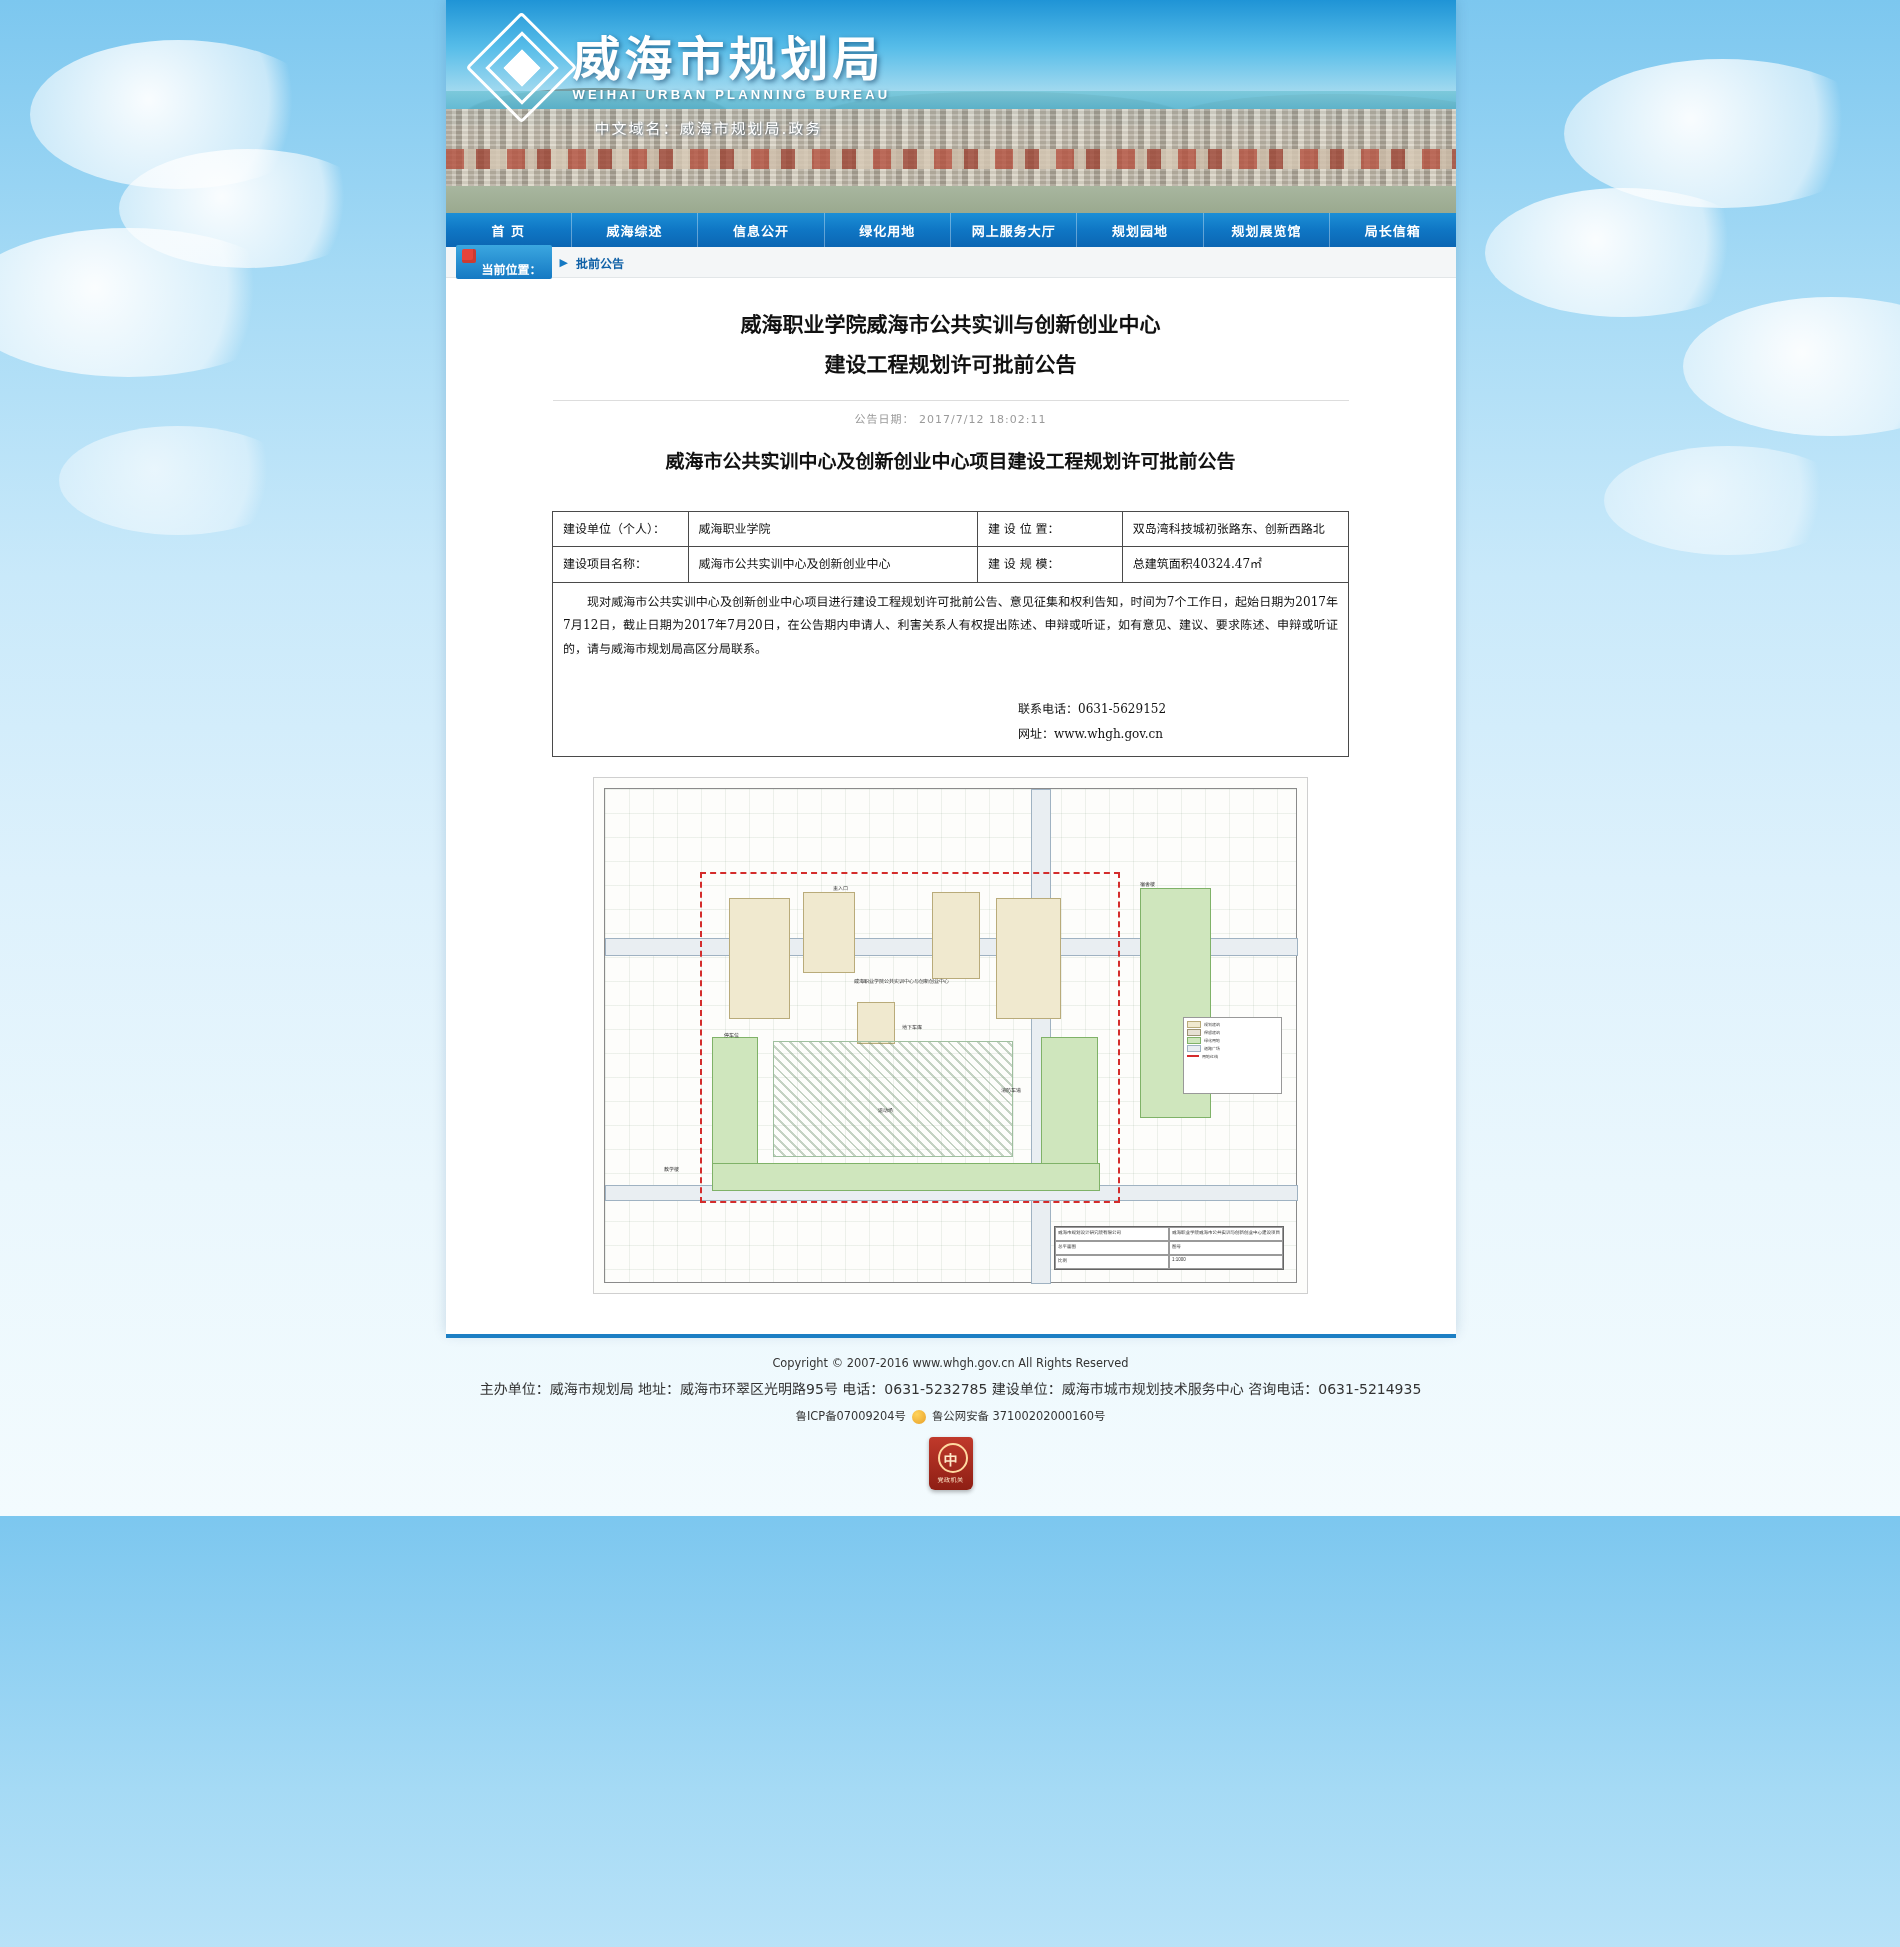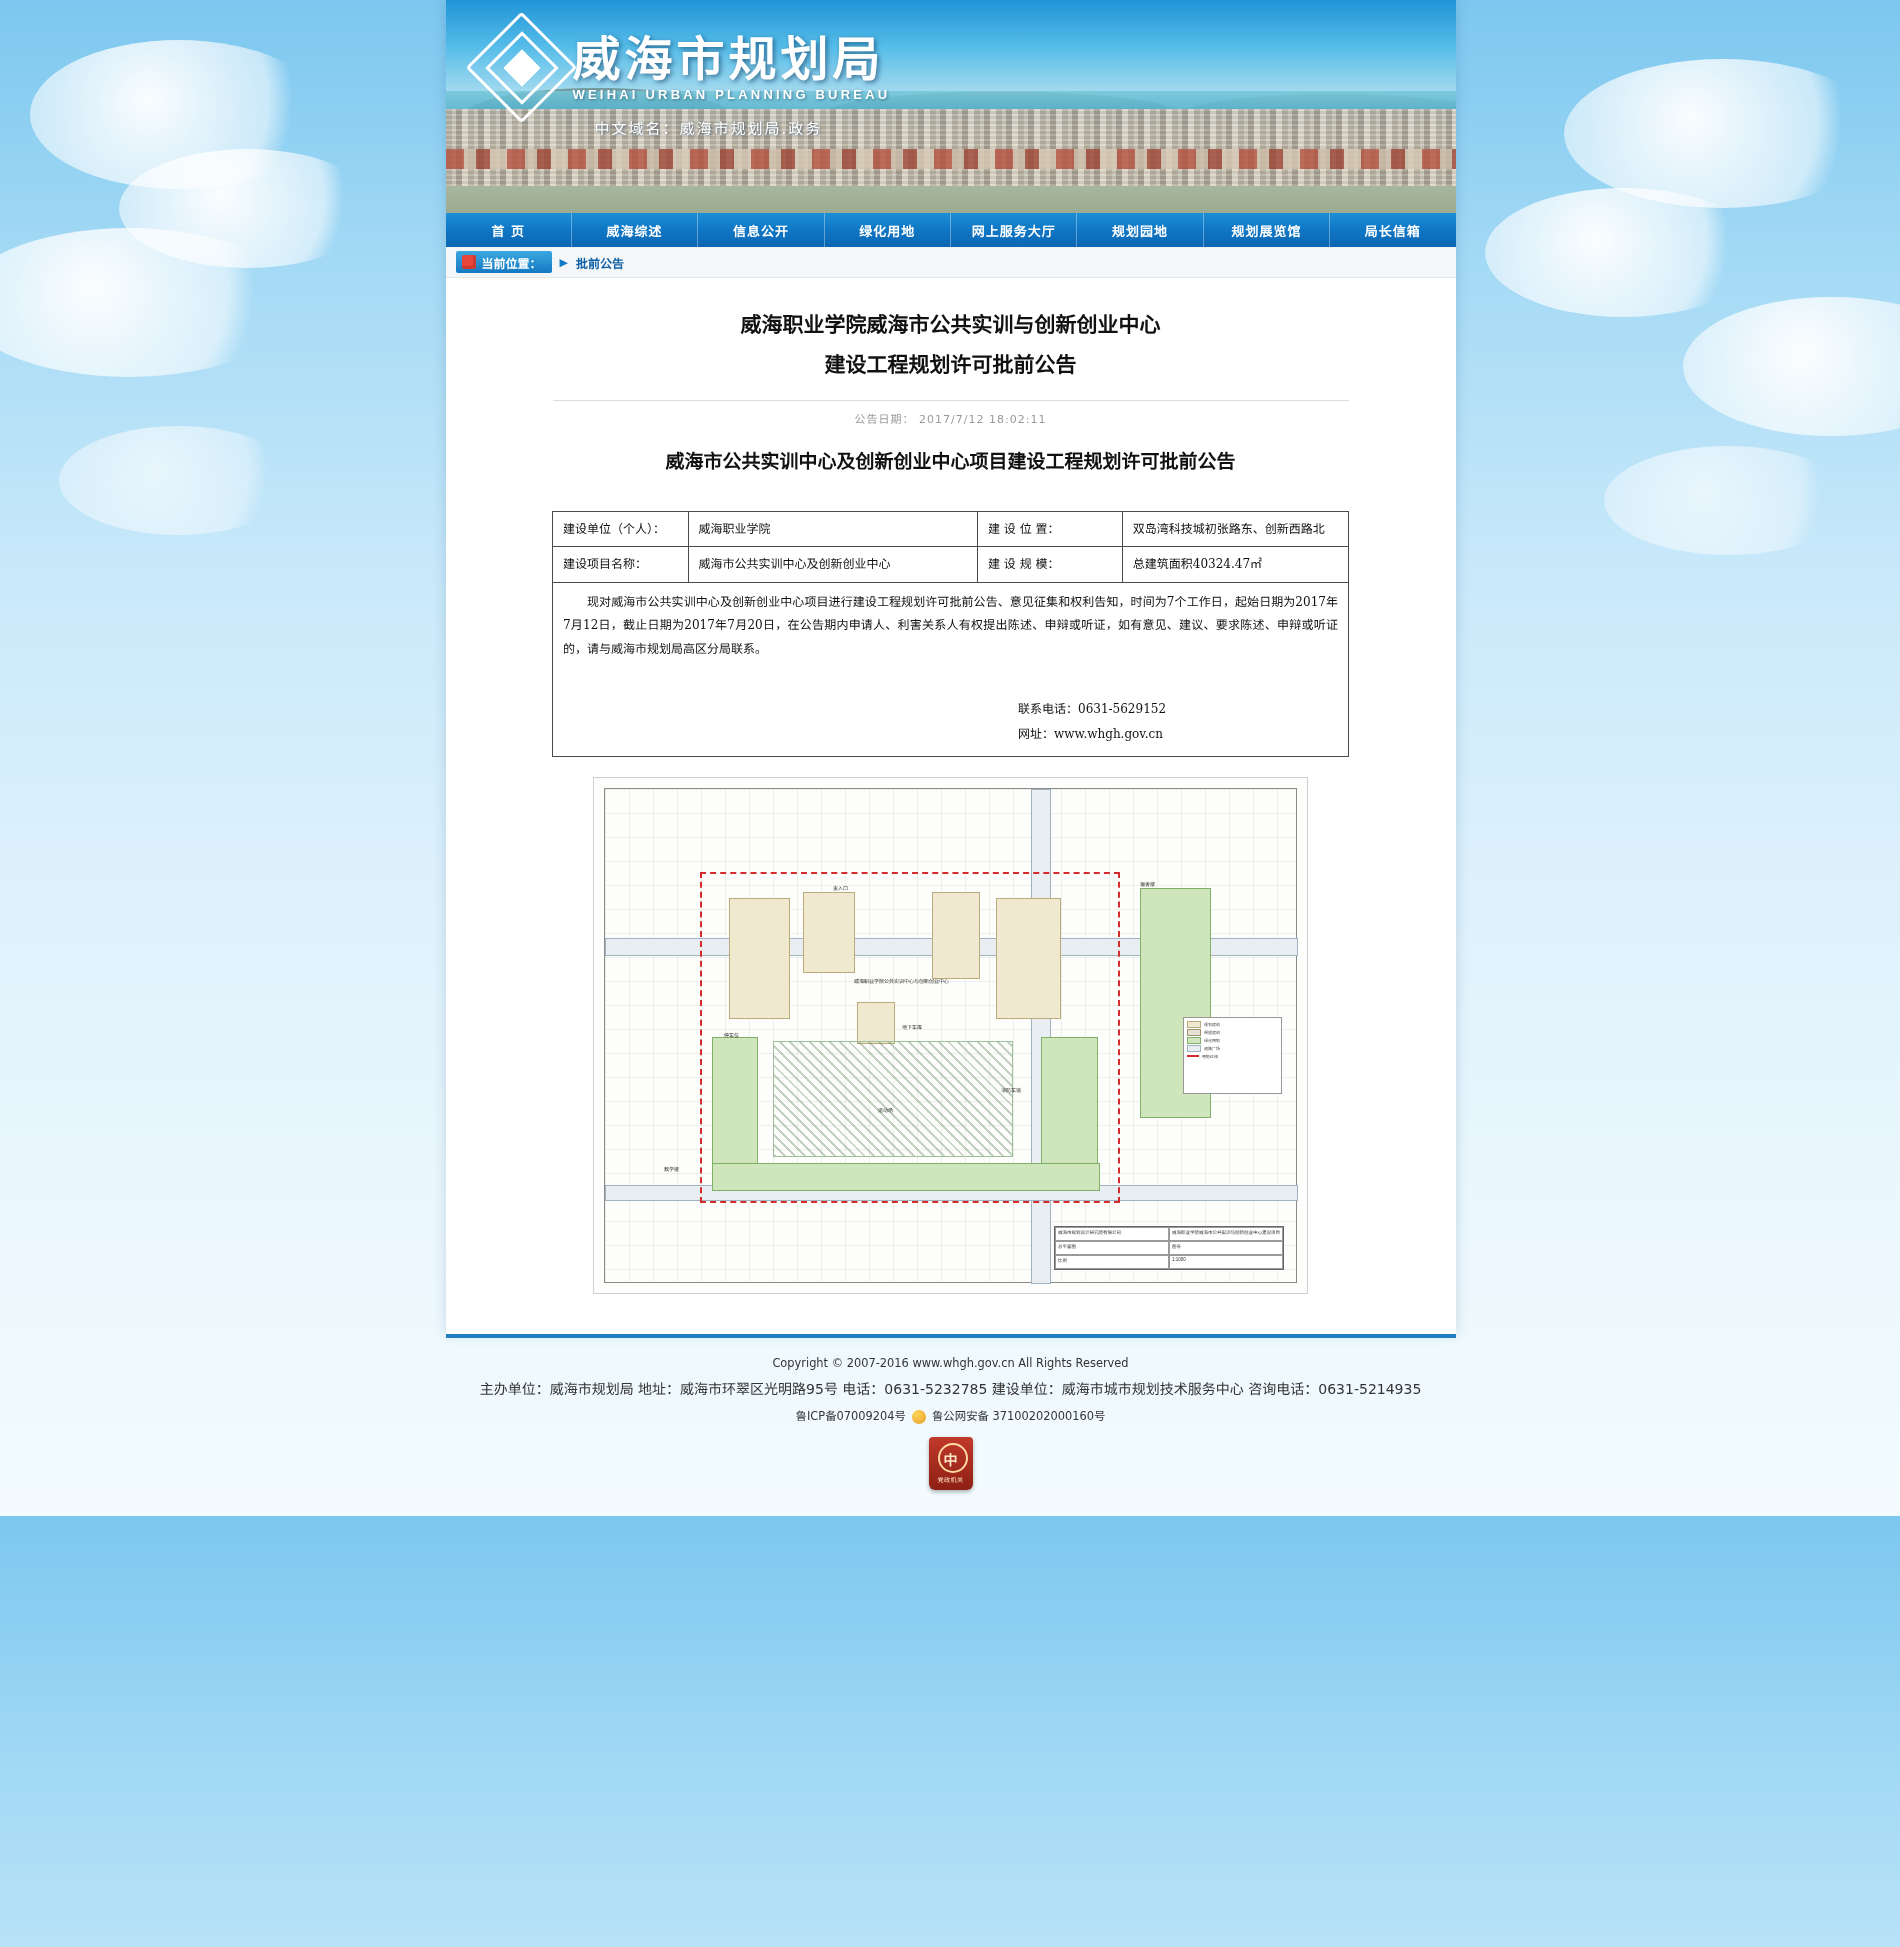--- a/index.html
+++ b/index.html
@@ -104,21 +104,21 @@
     font-family:"DejaVu Sans",sans-serif;letter-spacing:1px;
     border-right:1px solid rgba(255,255,255,.35);
   }
   .nav a:last-child{border-right:none;text-align:right;}
   
   .crumb-bar{
     width:1010px;height:30px;background:#f4f6f7;border-bottom:1px solid #e2e6e8;
     display:flex;align-items:center;
   }
   .crumb-tag{
-    height:22px;margin-left:10px;padding:0 10px 0 26px;position:relative;
+    height:22px;margin-left:10px;padding:12px 10px 0 26px;position:relative;
     background:linear-gradient(180deg,#3ba7e0,#1579c3);
     color:#fff;font-size:12px;font-weight:bold;display:flex;align-items:center;
     border-radius:2px;font-family:"DejaVu Sans",sans-serif;
   }
   .crumb-tag .ico{
     position:absolute;left:6px;top:4px;width:14px;height:14px;
     background:#e8443a;border-radius:2px;
     box-shadow:inset -3px -3px 0 rgba(0,0,0,.12);
   }
   .crumb-arrow{

